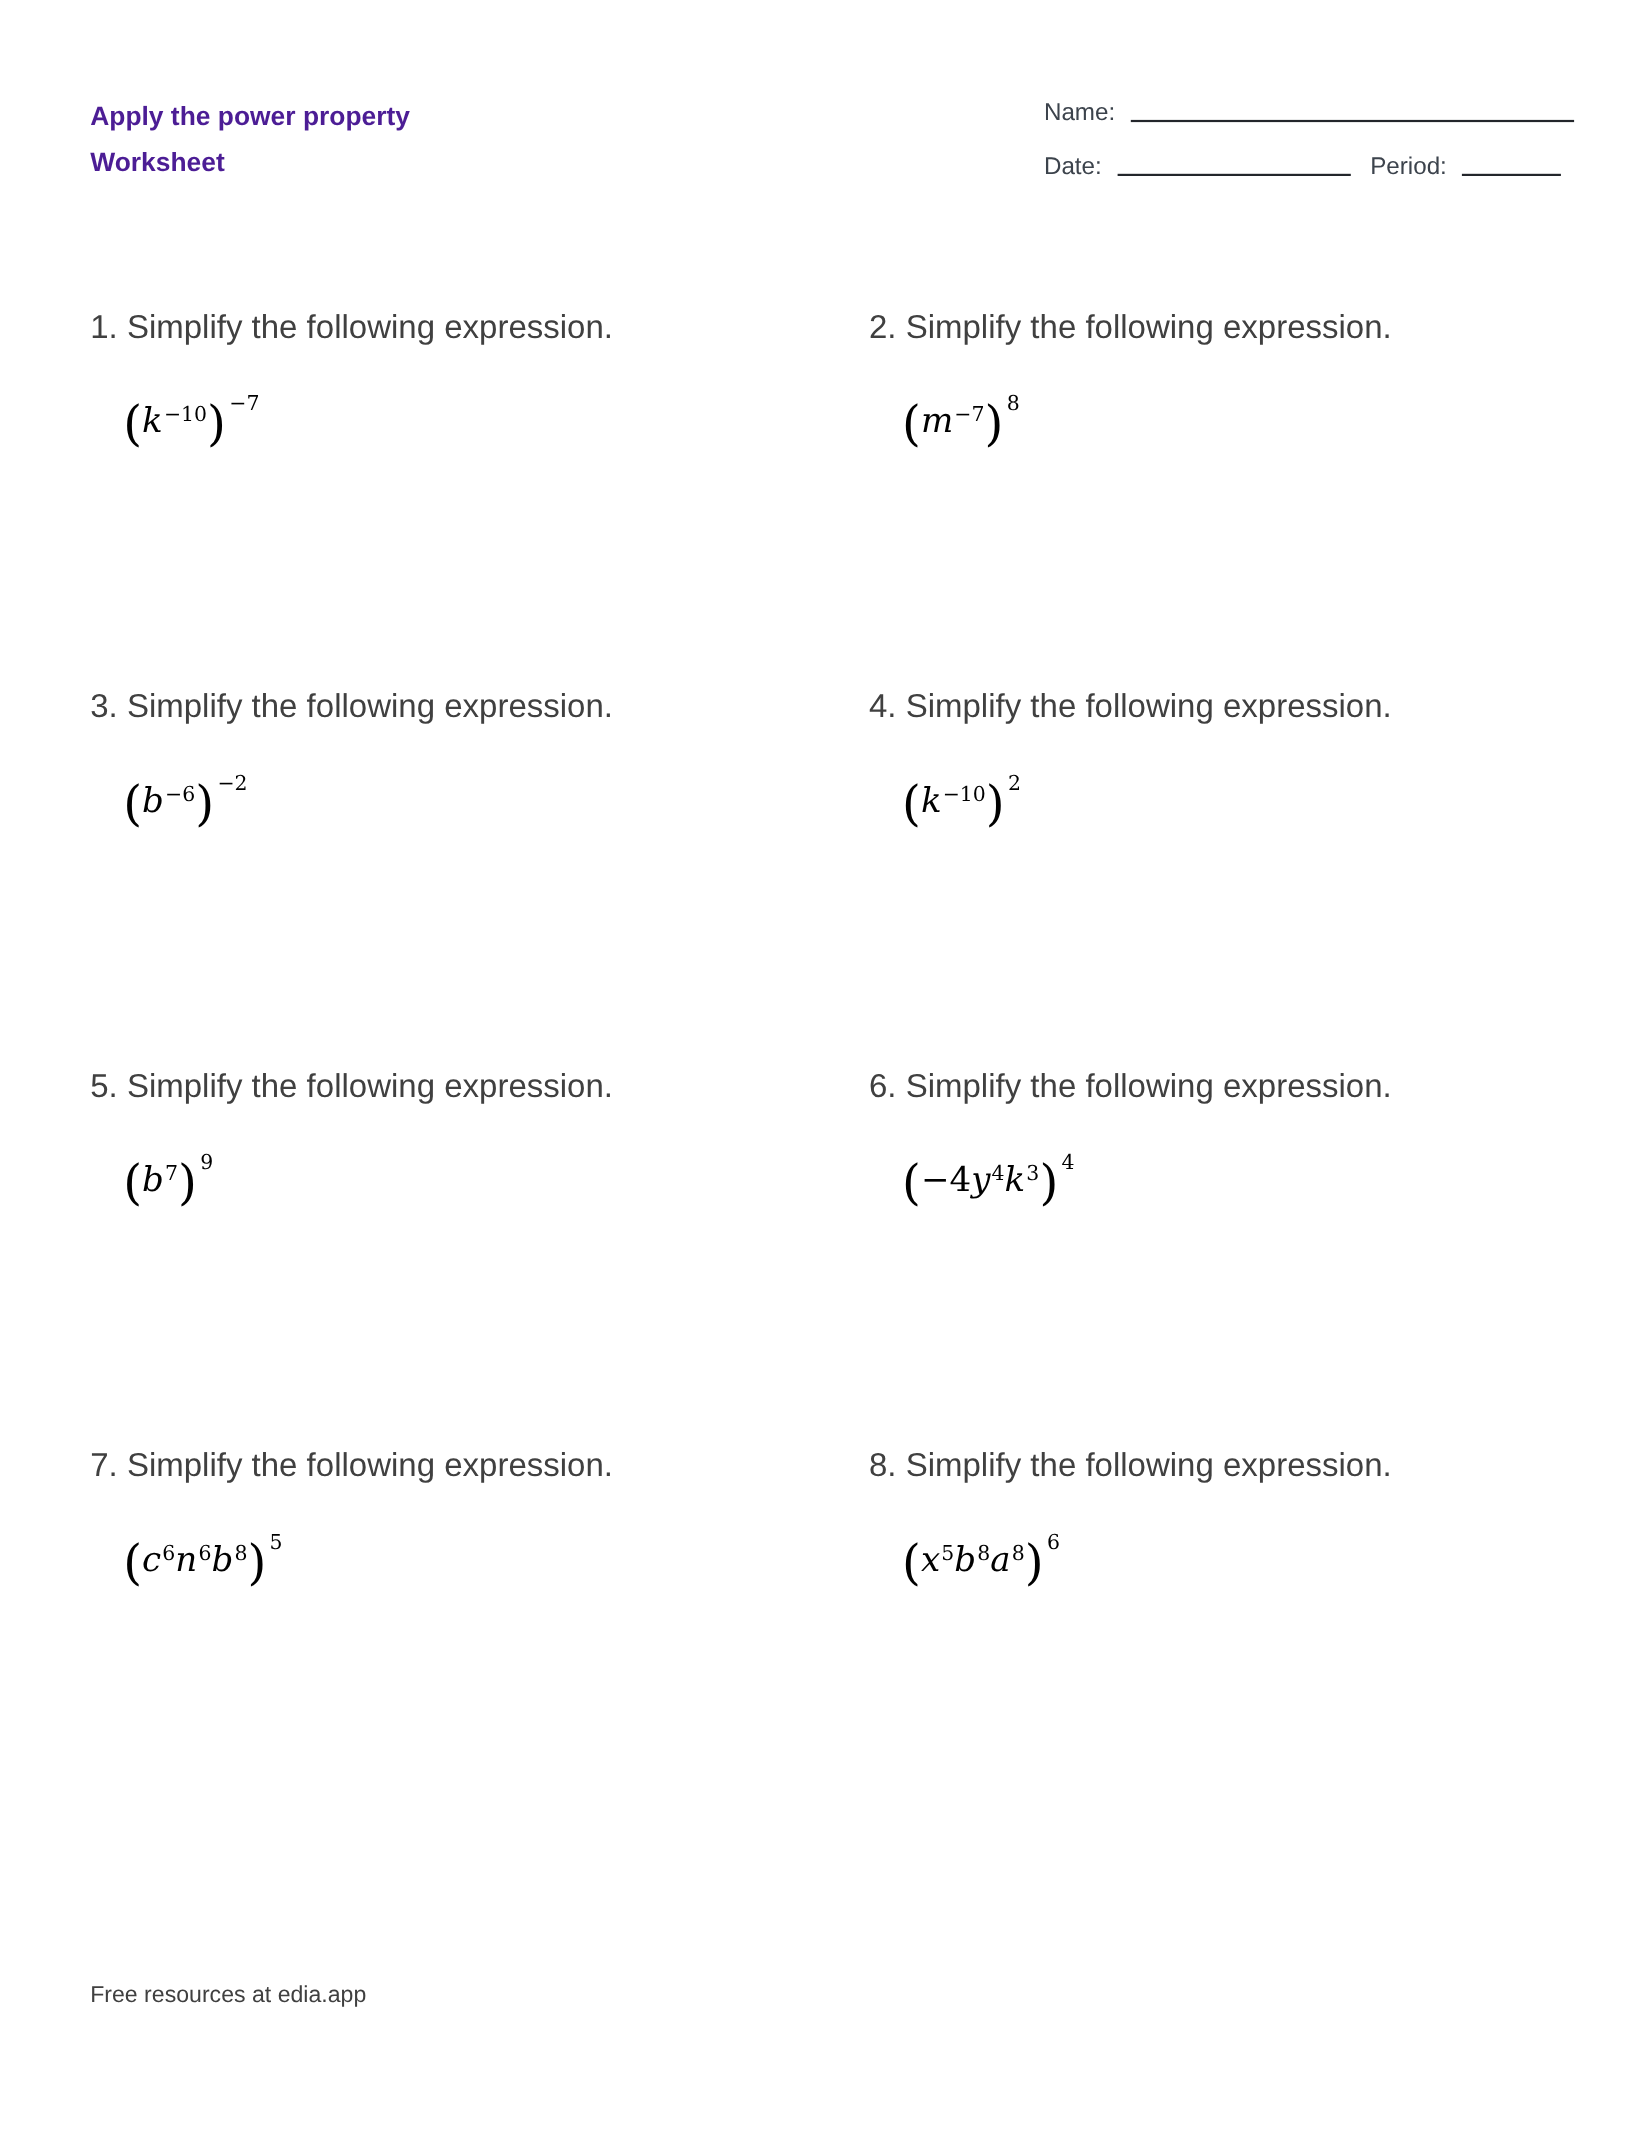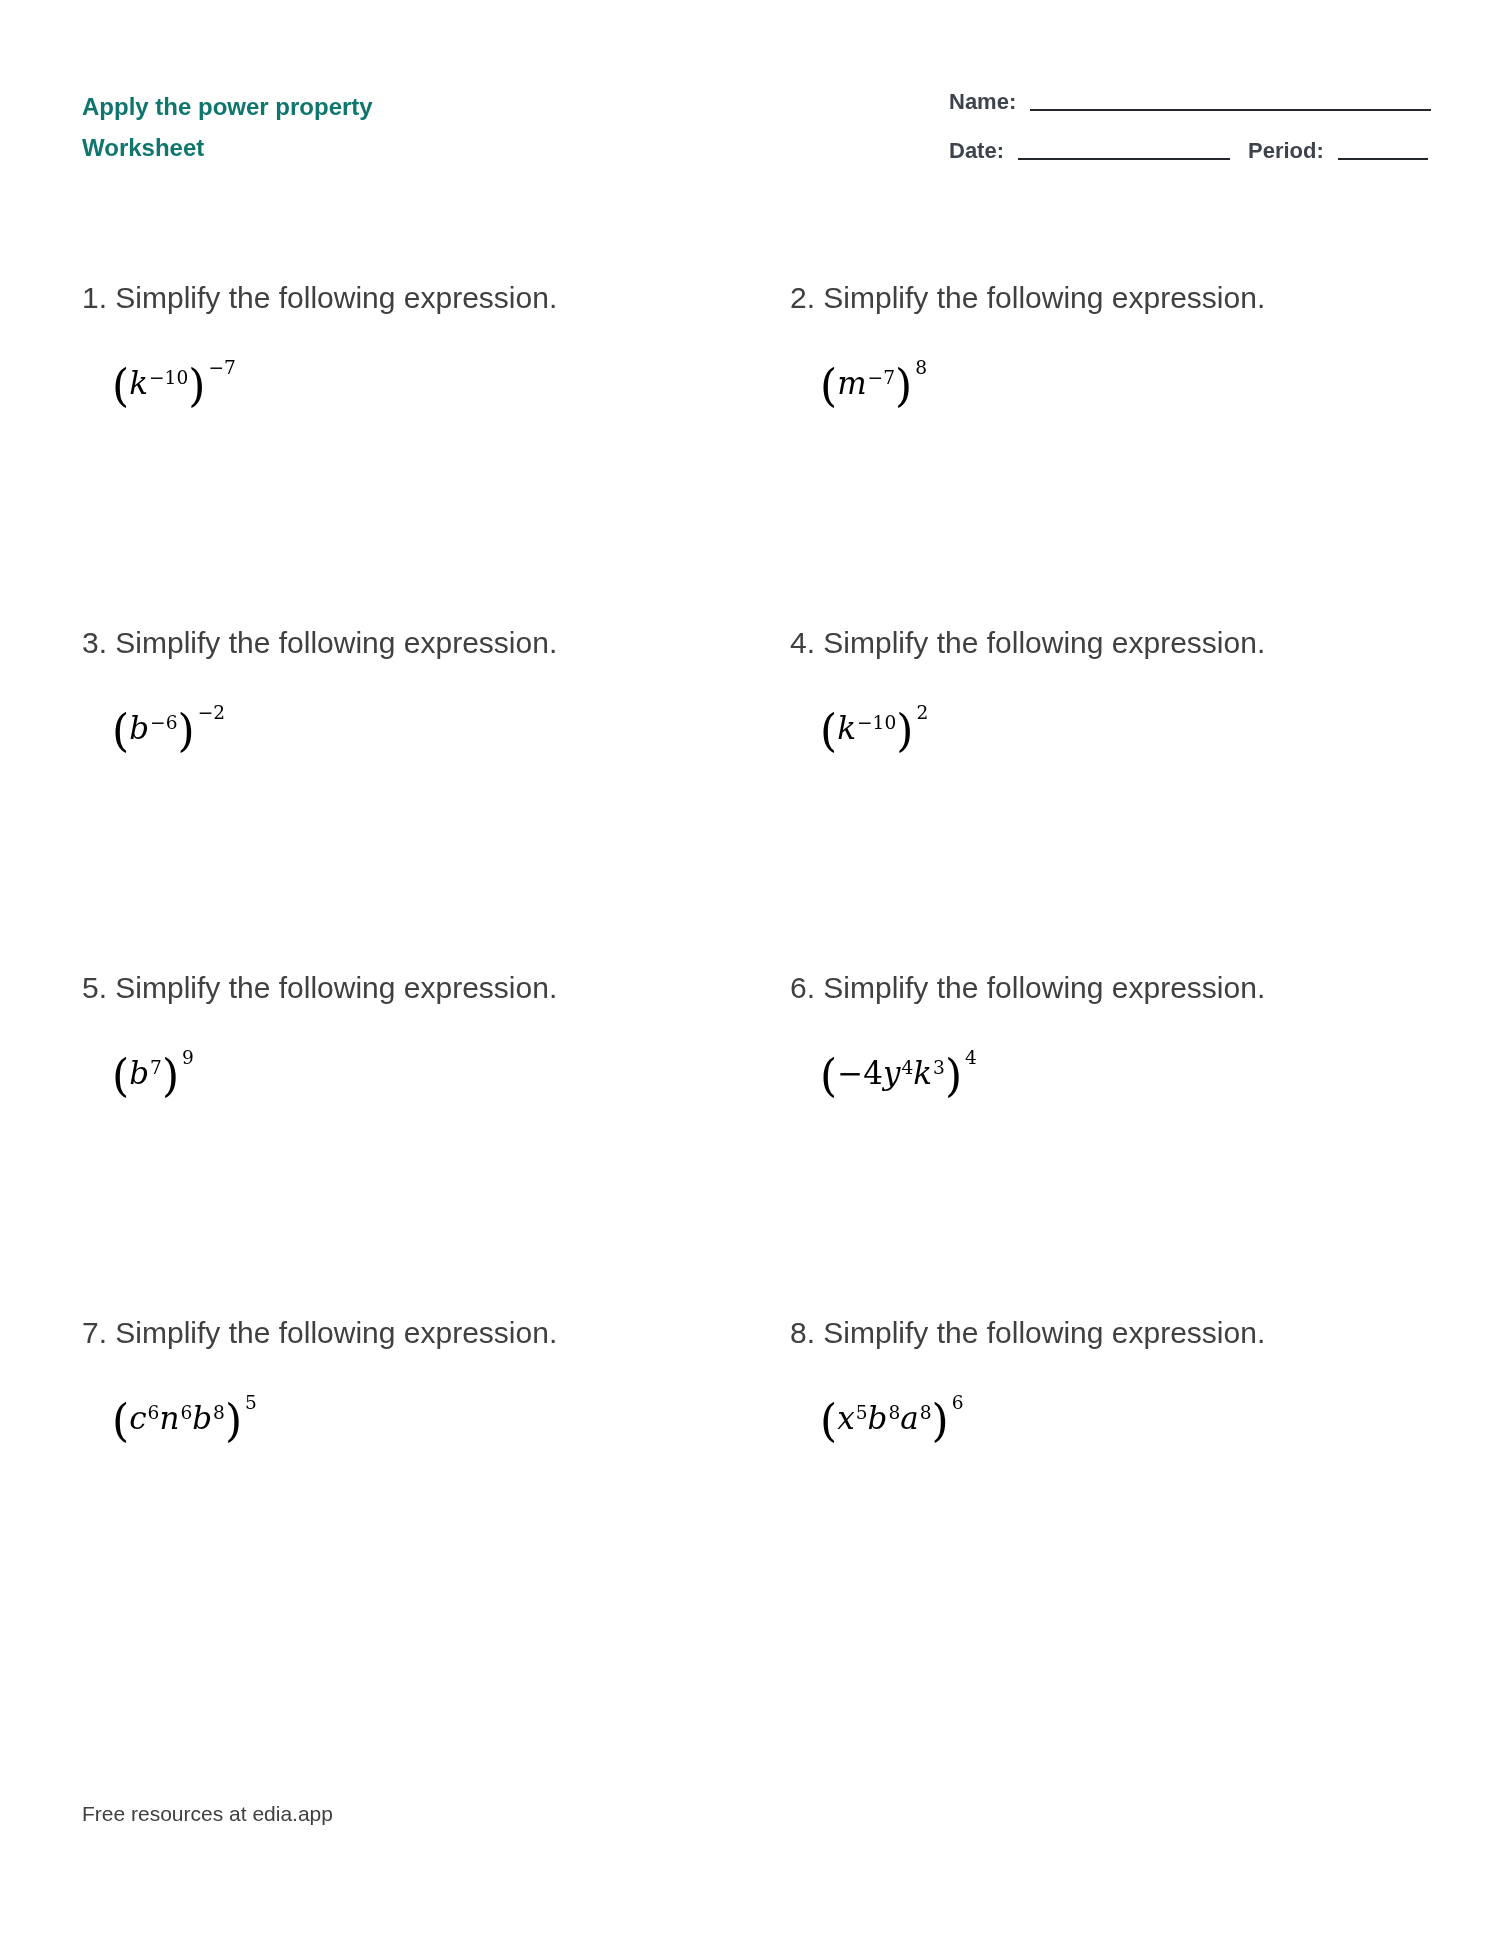--- a/index.html
+++ b/index.html
@@ -9,23 +9,23 @@
     position: relative;
     font-family: "Liberation Sans", sans-serif;
     overflow: hidden;
   }
 
   
   .header {
     position: absolute; top: 86px; left: 82px; right: 69px;
     display: flex; justify-content: space-between; align-items: flex-start;
   }
-  .title-block { font-size: 24px; font-weight: 700; color: #0f766e; line-height: 41px; }
+  .title-block { font-size: 24px; font-weight: 700; color: #4c1d95; line-height: 41px; }
   .fields-block { width: 482px; font-size: 22px; color: #3c434c; padding-top: 2px; }
-  .frow { display: flex; align-items: flex-end; font-weight: bold; }
+  .frow { display: flex; align-items: flex-end; }
   .frow + .frow { margin-top: 21px; }
   .flabel { white-space: nowrap; margin-right: 14px; line-height: 28px; }
   .flabel.period { margin-left: 18px; }
   .fline { border-bottom: 2px solid #23262b; margin-bottom: 5px; height: 1px; }
   .fline.grow { flex: 1 1 auto; }
   .fline.date { flex: 0 0 212px; }
   .fline.periodline { flex: 0 0 90px; }
 
   
   .problems { position: absolute; top: 283px; left: 82px; right: 69px; }

